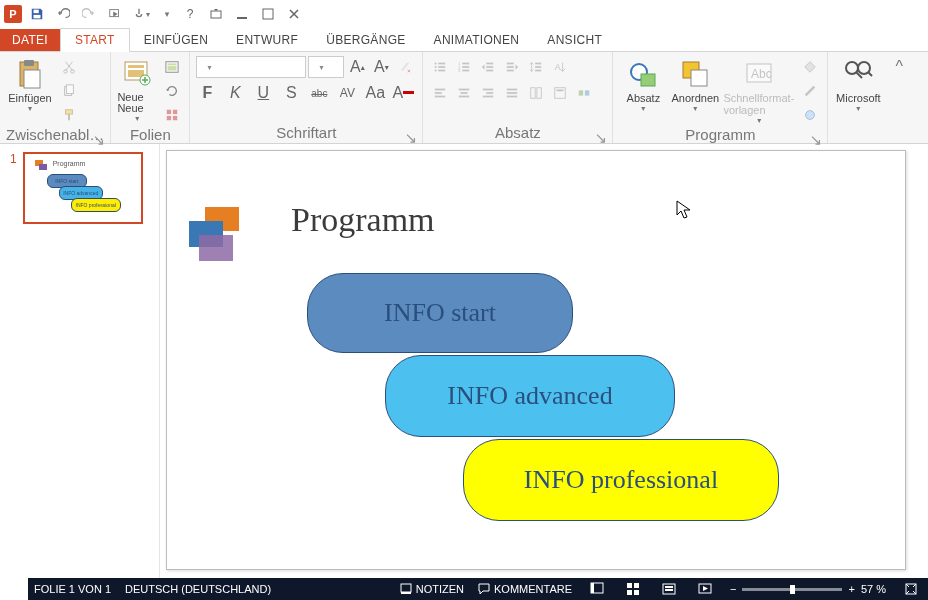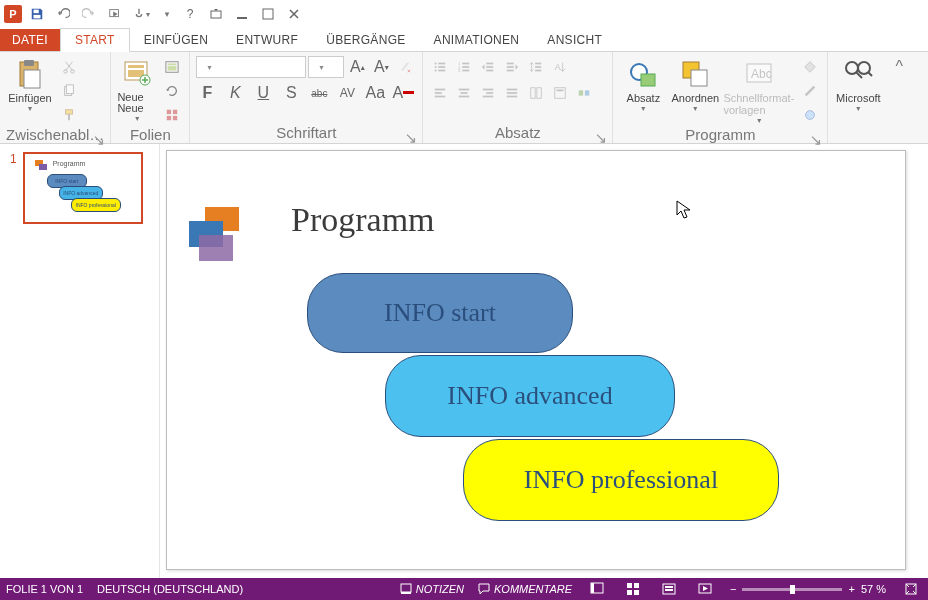--- a/index.html
+++ b/index.html
@@ -56,23 +56,23 @@
   .slogo1 { position:absolute; left:38px; top:56px; width:34px; height:24px; background:#e67e22;}
   .slogo1b { position:absolute; left:22px; top:70px; width:34px; height:26px; background:#3a77b5;}
   .slogo2 { position:absolute; left:32px; top:84px; width:34px; height:26px; background:#8e6aa6; opacity:0.85;}
   .stitle { position:absolute; left:124px; top:50px; font-size:34px; color:#3b3b3b; font-family: "Times New Roman", serif;}
   .pill { position:absolute; border:1.5px solid #2b4f7d; border-radius:36px; display:flex; align-items:center; justify-content:center; font-size:26px; color:#2b4f7d; font-family:"Times New Roman", serif;}
   .pill1 { left:140px; top:122px; width:266px; height:80px; background:#5b8bbf;}
   .pill2 { left:218px; top:204px; width:290px; height:82px; background:#4cc1ef;}
   .pill3 { left:296px; top:288px; width:316px; height:82px; background:#ffff00;}
   .cursor { position:absolute; left:676px; top:200px; }
   
-  .statusbar { height:22px; background:#701a75; color:#fff; display:flex; align-items:center; font-size:11px; padding:0 6px; gap:14px;}
+  .statusbar { height:22px; background:#0f172a; color:#fff; display:flex; align-items:center; font-size:11px; padding:0 6px; gap:14px;margin-left:28px;}
   .statusbar .spacer { flex:1; }
-  .statusbar .sbtn2 { display:flex; align-items:center; gap:4px; color:#fff;font-style:italic;}
+  .statusbar .sbtn2 { display:flex; align-items:center; gap:4px; color:#fff;}
   .statusbar .vbtn { width:22px; height:18px; display:flex; align-items:center; justify-content:center;}
   .statusbar .vbtn svg { width:14px; height:14px; }
   .zoom { display:flex; align-items:center; gap:6px;}
   .ztrack { width:100px; height:3px; background:rgba(255,255,255,0.5); position:relative;}
   .zthumb { position:absolute; top:-3px; left:48px; width:5px; height:9px; background:#fff;}
 </style>
 </head>
 <body>
 
 <div class="titlebar">

